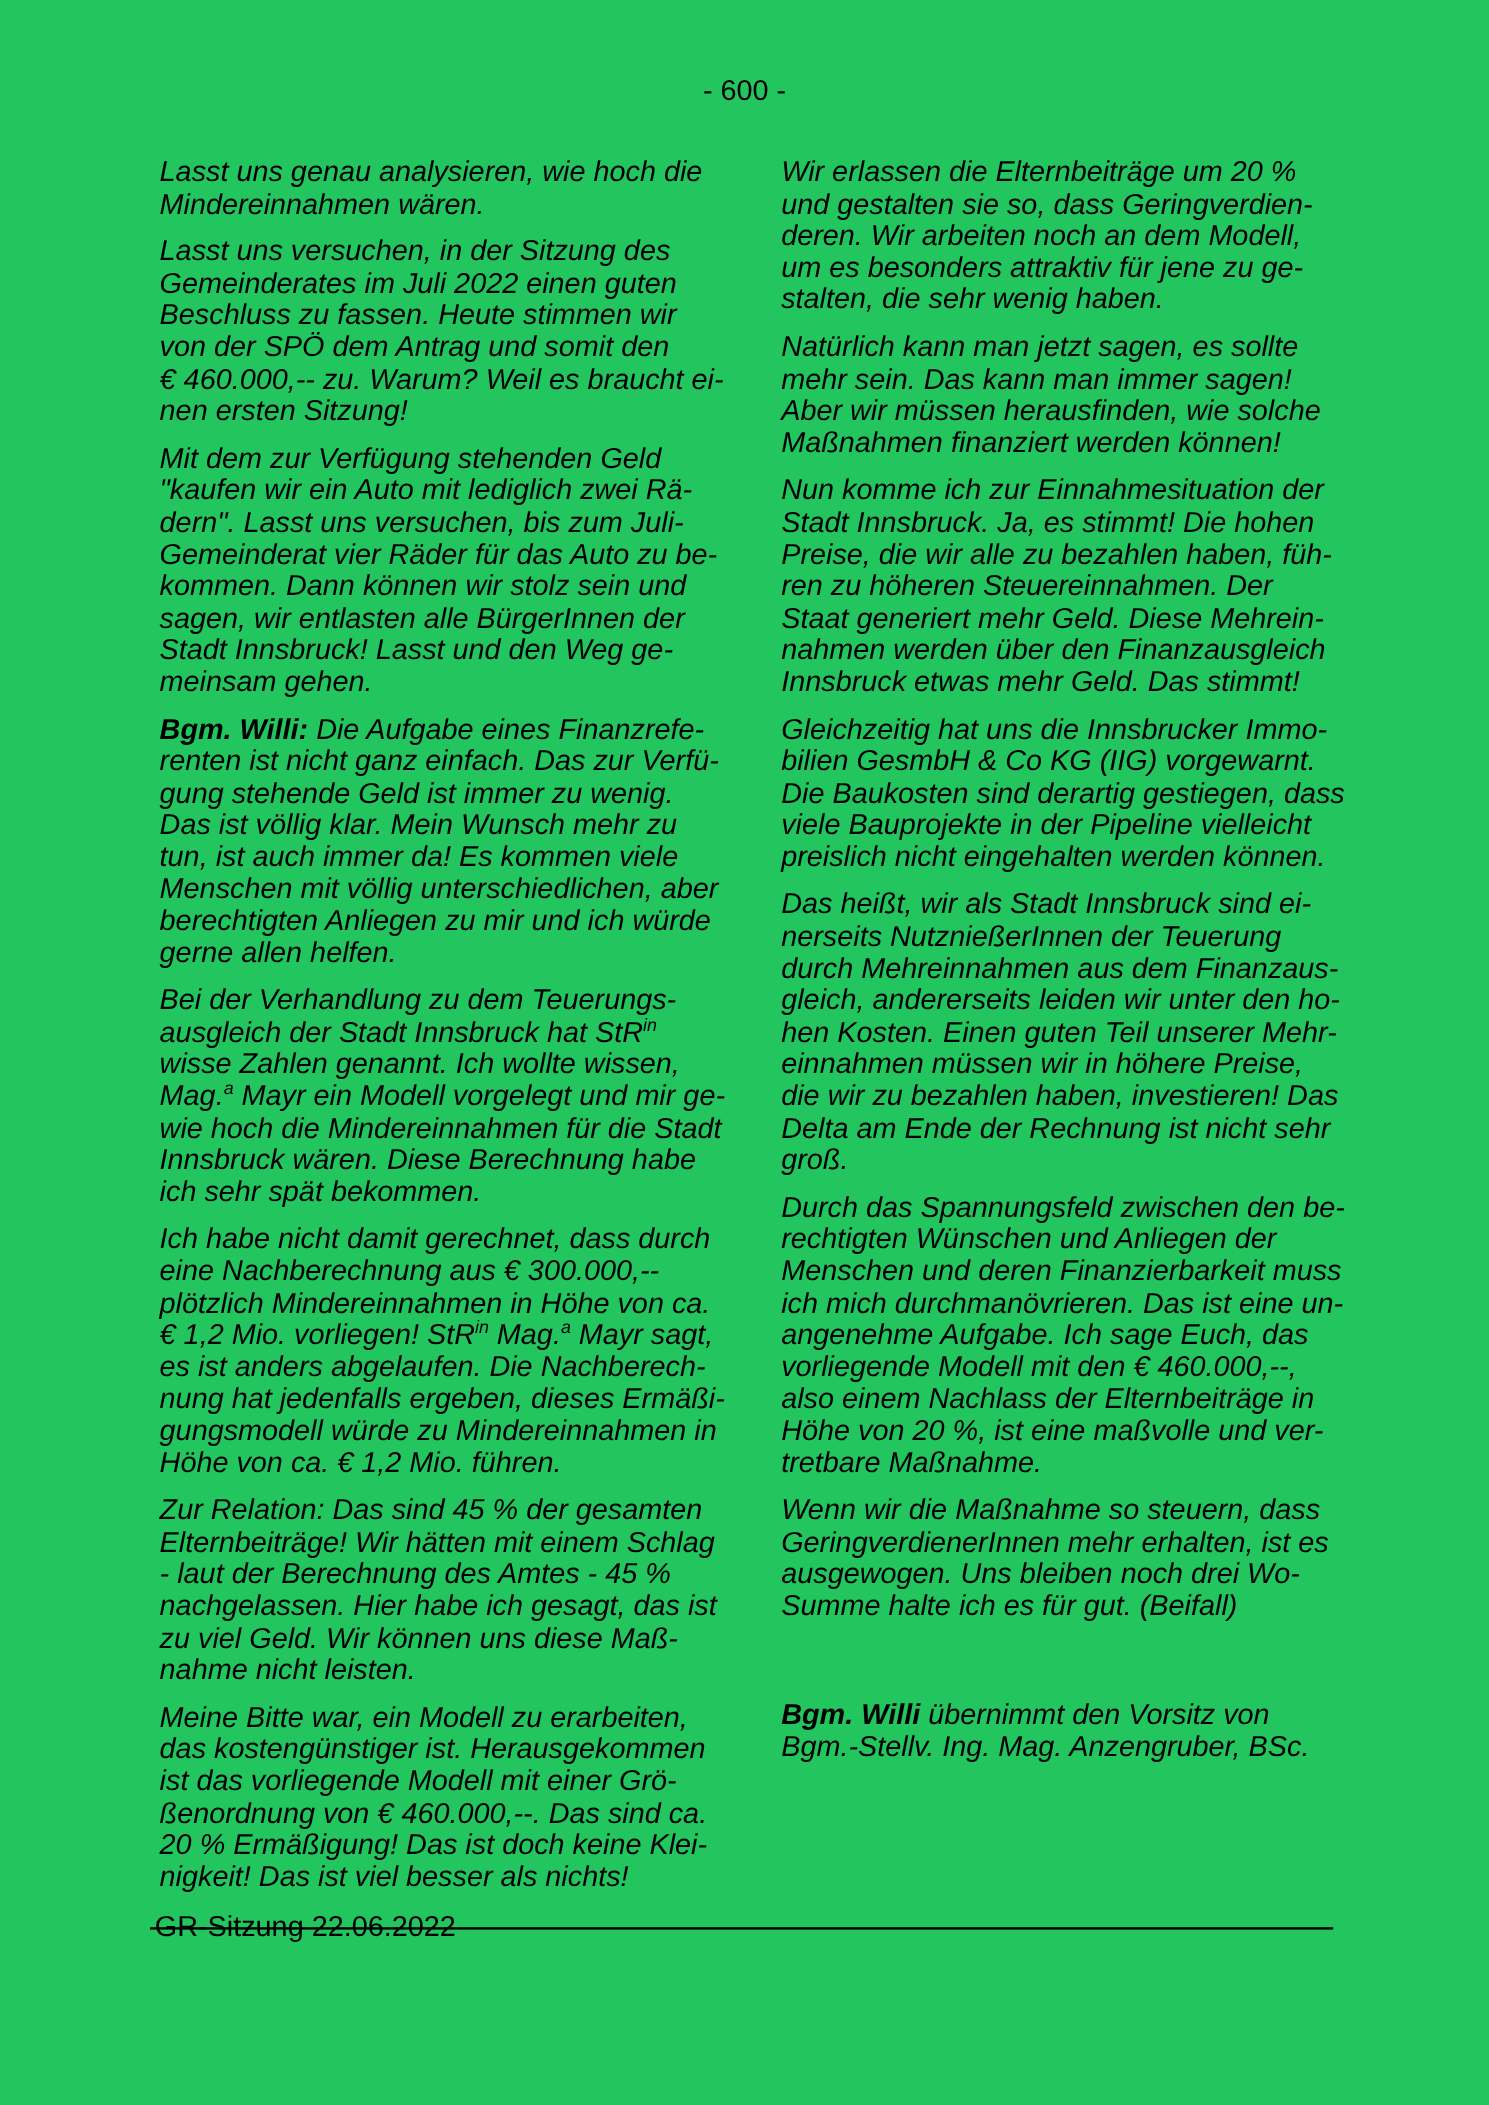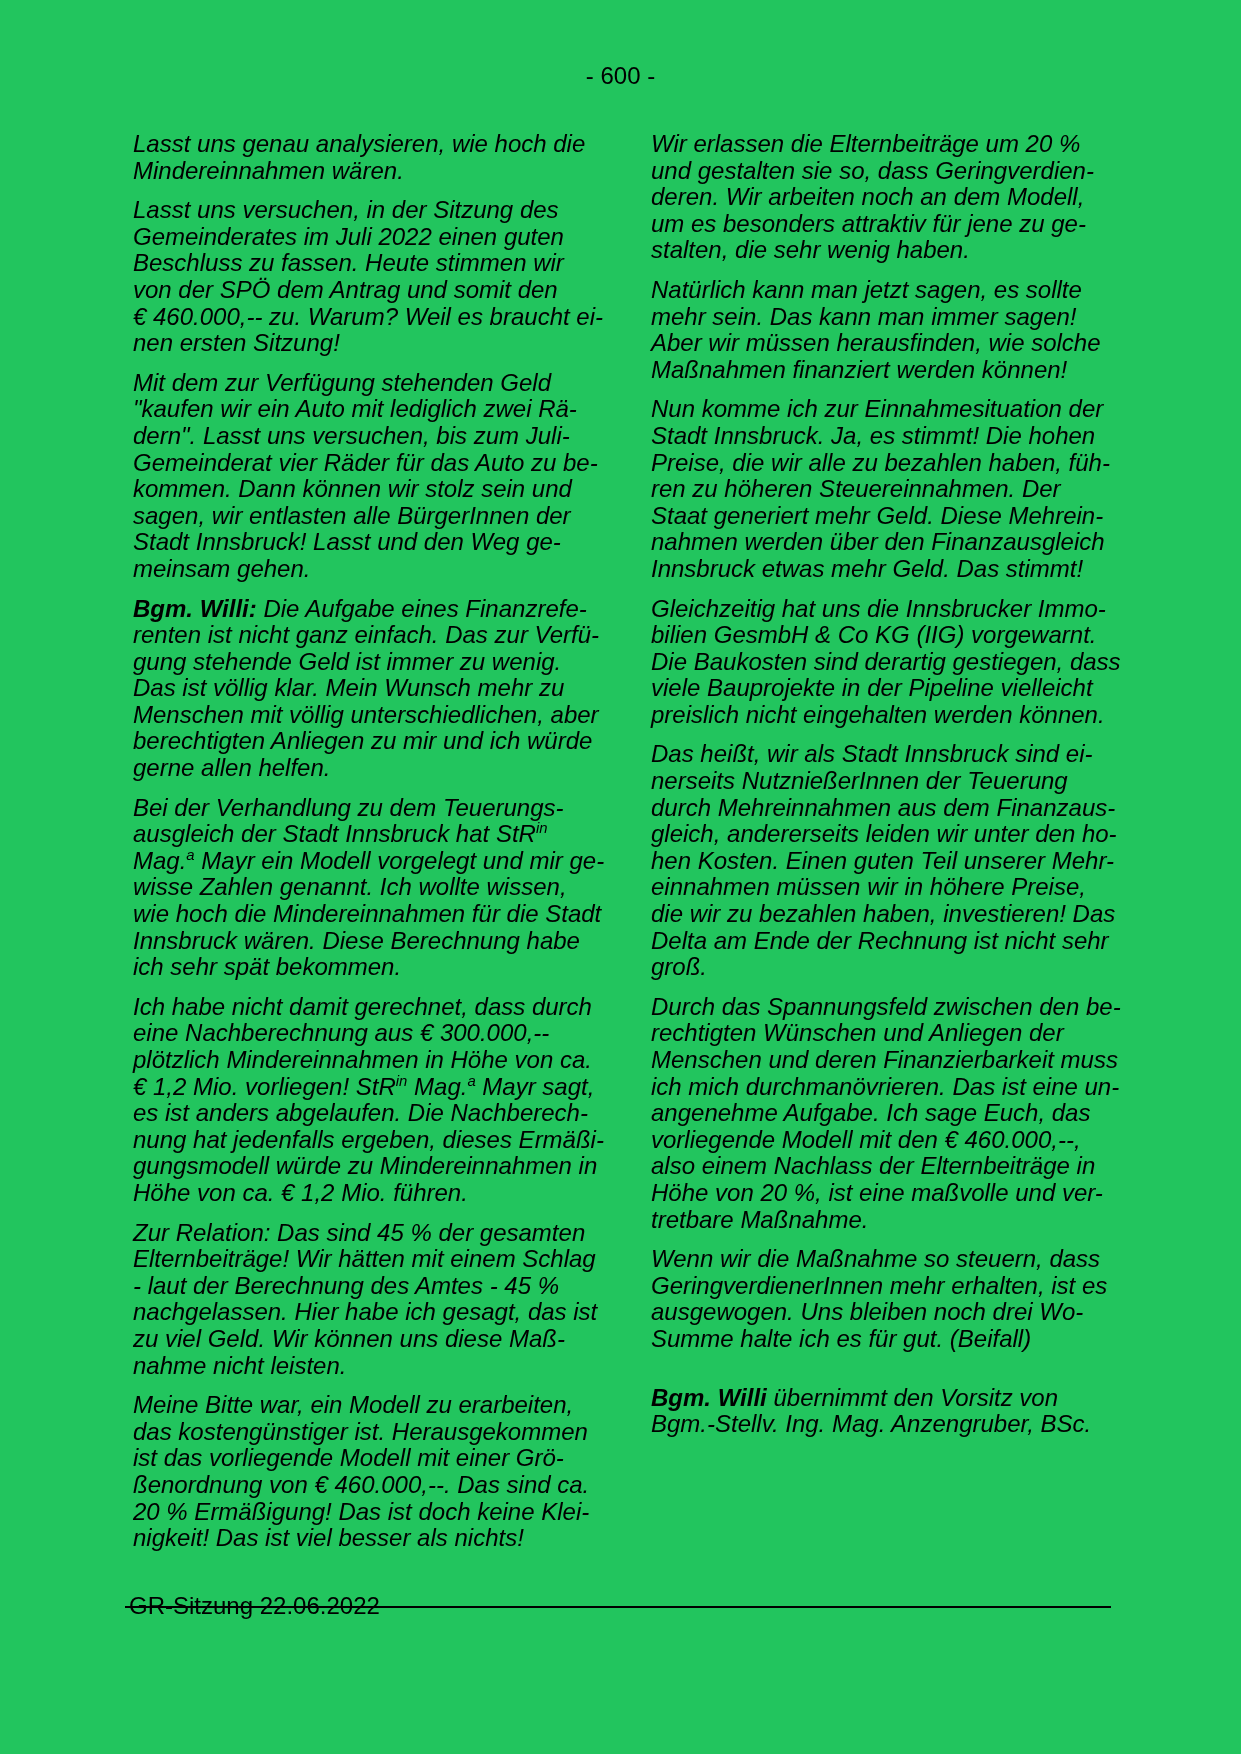--- a/index.html
+++ b/index.html
@@ -43,21 +43,21 @@
     width: 458px;
     font-size: 24px;
     line-height: 26.6px;
     text-align: left;
     font-style: italic;
   }
   .para {
     margin: 0 0 13px 0;
   }
   .para.space-large {
-    margin-top: 32px;
+    margin-top: 64px;
   }
   .line {
     display: block;
     white-space: pre;
   }
   b { font-weight: bold; }
   sup {
     font-size: 0.62em;
     line-height: 0;
     vertical-align: super;
@@ -106,29 +106,30 @@
           <span class="line">kommen. Dann können wir stolz sein und</span>
           <span class="line">sagen, wir entlasten alle BürgerInnen der</span>
           <span class="line">Stadt Innsbruck! Lasst und den Weg ge-</span>
           <span class="line">meinsam gehen.</span>
         </p>
         <p class="para">
           <span class="line"><b>Bgm. Willi:</b> Die Aufgabe eines Finanzrefe-</span>
           <span class="line">renten ist nicht ganz einfach. Das zur Verfü-</span>
           <span class="line">gung stehende Geld ist immer zu wenig.</span>
           <span class="line">Das ist völlig klar. Mein Wunsch mehr zu</span>
+          <span class="line">tun, ist auch immer da! Es kommen viele</span>
           <span class="line">Menschen mit völlig unterschiedlichen, aber</span>
           <span class="line">berechtigten Anliegen zu mir und ich würde</span>
           <span class="line">gerne allen helfen.</span>
         </p>
         <p class="para">
           <span class="line">Bei der Verhandlung zu dem Teuerungs-</span>
           <span class="line">ausgleich der Stadt Innsbruck hat StR<sup>in</sup></span>
+          <span class="line">wisse Zahlen genannt. Ich wollte wissen,</span>
           <span class="line">Mag.<sup>a</sup> Mayr ein Modell vorgelegt und mir ge-</span>
-          <span class="line">wisse Zahlen genannt. Ich wollte wissen,</span>
           <span class="line">wie hoch die Mindereinnahmen für die Stadt</span>
           <span class="line">Innsbruck wären. Diese Berechnung habe</span>
           <span class="line">ich sehr spät bekommen.</span>
         </p>
         <p class="para">
           <span class="line">Ich habe nicht damit gerechnet, dass durch</span>
           <span class="line">eine Nachberechnung aus € 300.000,--</span>
           <span class="line">plötzlich Mindereinnahmen in Höhe von ca.</span>
           <span class="line">€ 1,2 Mio. vorliegen! StR<sup>in</sup> Mag.<sup>a</sup> Mayr sagt,</span>
           <span class="line">es ist anders abgelaufen. Die Nachberech-</span>

